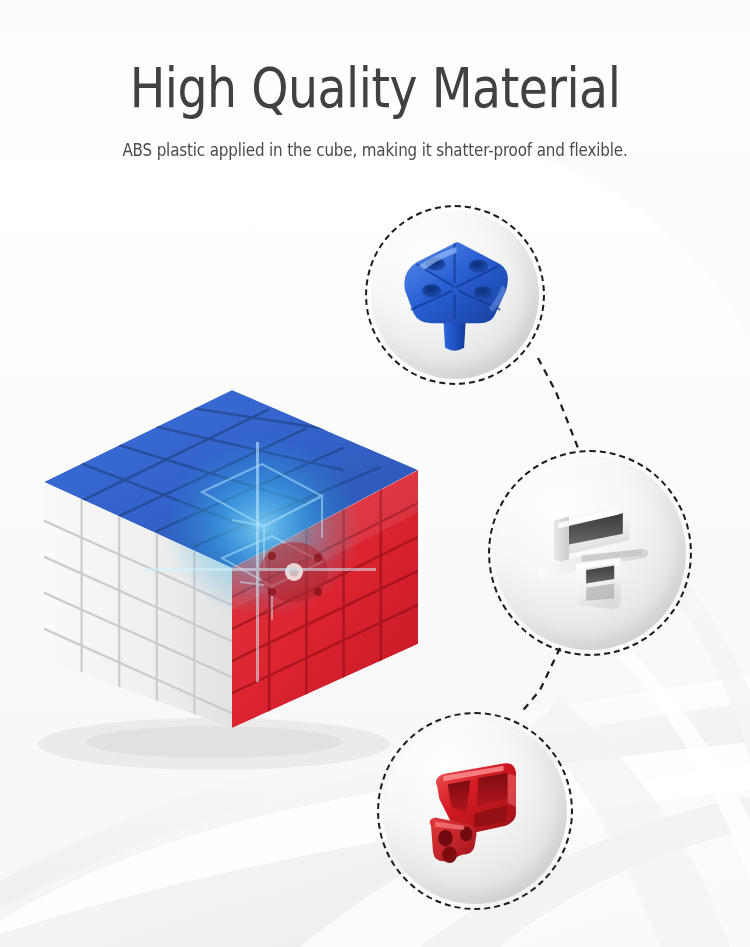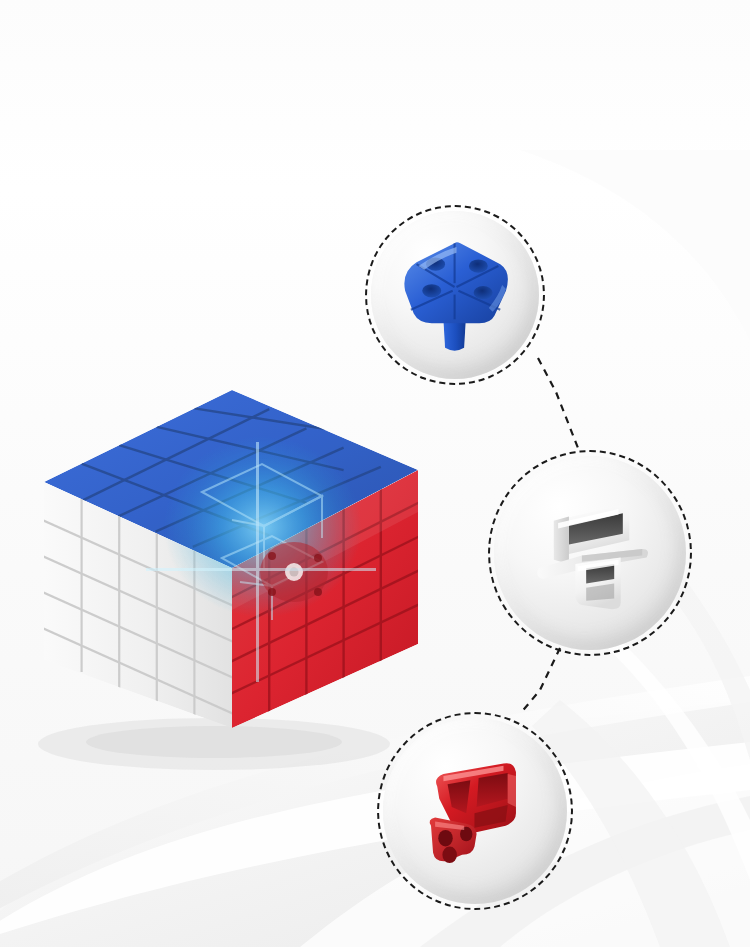--- a/index.html
+++ b/index.html
@@ -154,20 +154,24 @@
     <path d="M640,560 C 700,620 730,690 750,760 L750,690 C 726,636 698,596 668,556 Z" fill="#f4f4f4" opacity="0.85"></path>
     <path d="M596,638 C 668,700 716,790 750,880 L750,820 C 712,742 664,682 612,632 Z" fill="#ffffff" opacity="0.8"></path>
     <path d="M560,700 C 636,760 694,846 730,947 L660,947 C 628,860 586,784 532,726 Z" fill="#f2f2f2" opacity="0.7"></path>
 
     <path d="M520,150 C 640,190 710,260 750,340 L750,150 Z" fill="#fbfbfb" opacity="0.8"></path>
 
     <ellipse cx="214" cy="744" rx="176" ry="26" fill="#d9d9d9" opacity="0.42"></ellipse>
     <ellipse cx="214" cy="742" rx="128" ry="16" fill="#cfcfcf" opacity="0.35"></ellipse>
   </svg>
 
+  <div class="headline-block">
+    <h1 class="headline">High Quality Material</h1>
+    <p class="subhead">ABS plastic applied in the cube, making it shatter-proof and flexible.</p>
+  </div>
 
   <svg class="connectors" viewBox="0 0 750 947">
     <polyline points="538,358 556,392 578,448" fill="none" stroke="#1a1a1a" stroke-width="2.2" stroke-dasharray="7 6" stroke-linecap="butt"></polyline>
     <polyline points="560,648 540,690 520,714" fill="none" stroke="#1a1a1a" stroke-width="2.2" stroke-dasharray="7 6" stroke-linecap="butt"></polyline>
   </svg>
 
   <div class="cube-wrap">
     <svg class="cube-svg" viewBox="0 0 410 380">
       <defs>
         <linearGradient id="blueTop" x1="0" y1="0" x2="1" y2="1">

